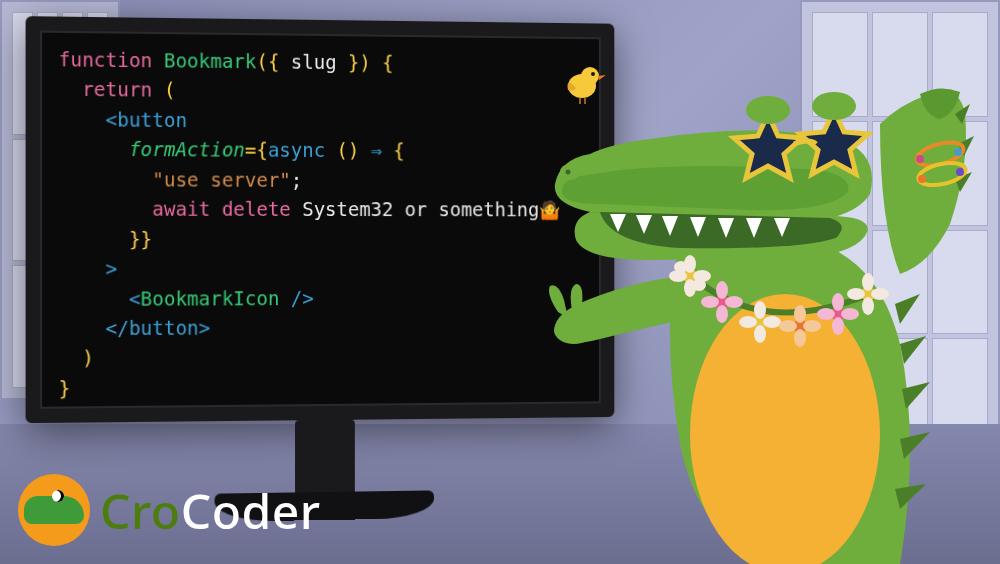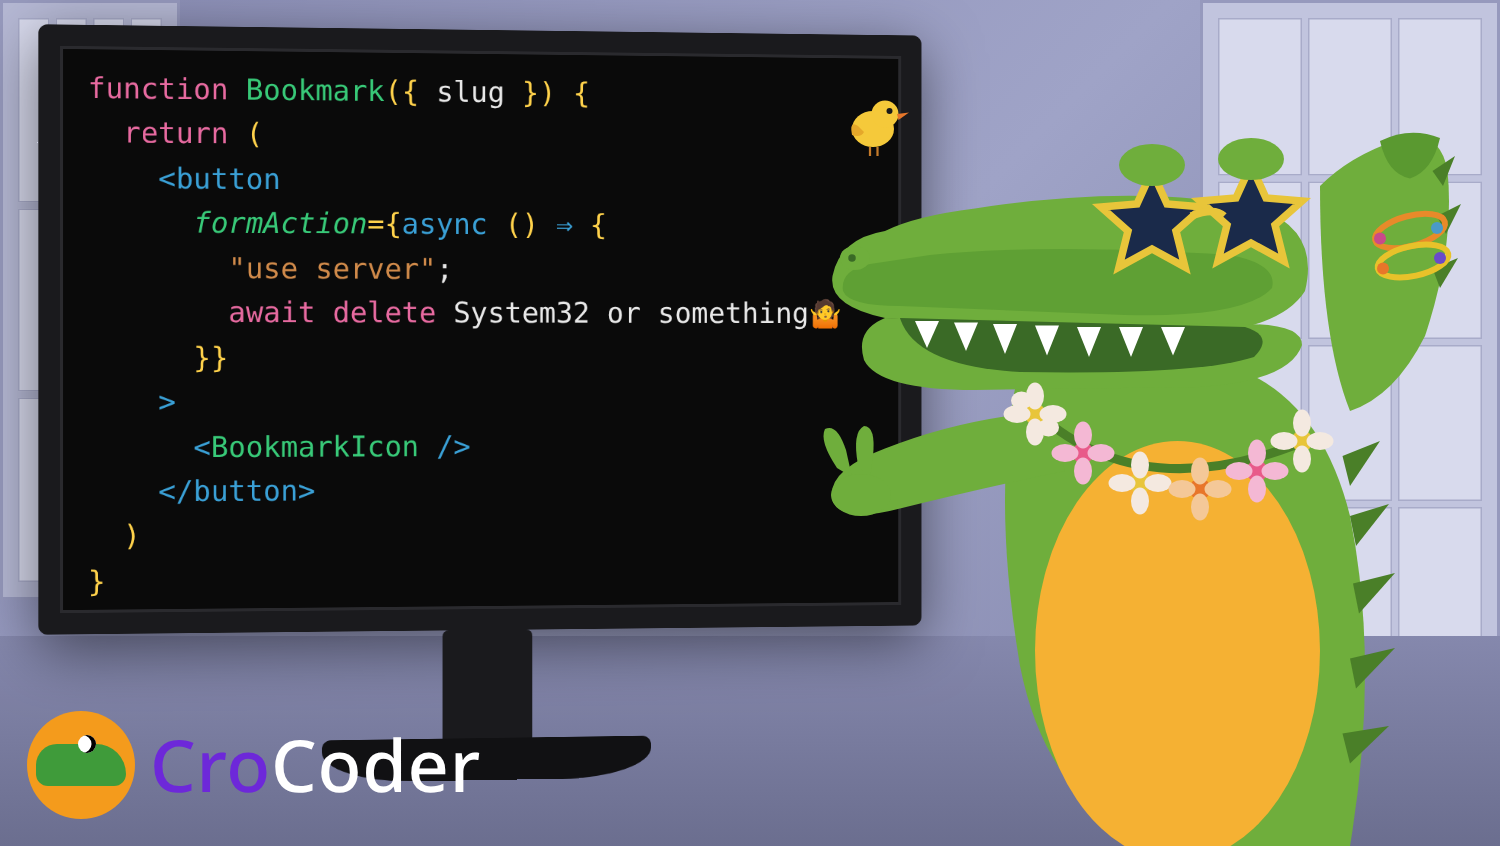--- a/index.html
+++ b/index.html
@@ -134,21 +134,21 @@
     border-radius: 50%;
     box-shadow: inset -3px 0 0 #000;
   }
   .brand-text {
     font-family: "Segoe UI", system-ui, sans-serif;
     font-size: 48px;
     font-weight: 500;
     letter-spacing: .5px;
     color: #ffffff;
   }
-  .brand-text .cro { color: #6d28d9; }
+  .brand-text .cro { color: #4d7c0f; }
   .croc {
     position: absolute;
     right: 20px;
     bottom: 0;
     width: 480px;
     height: 520px;
     z-index: 5;
   }
   .bird {
     position: absolute;

